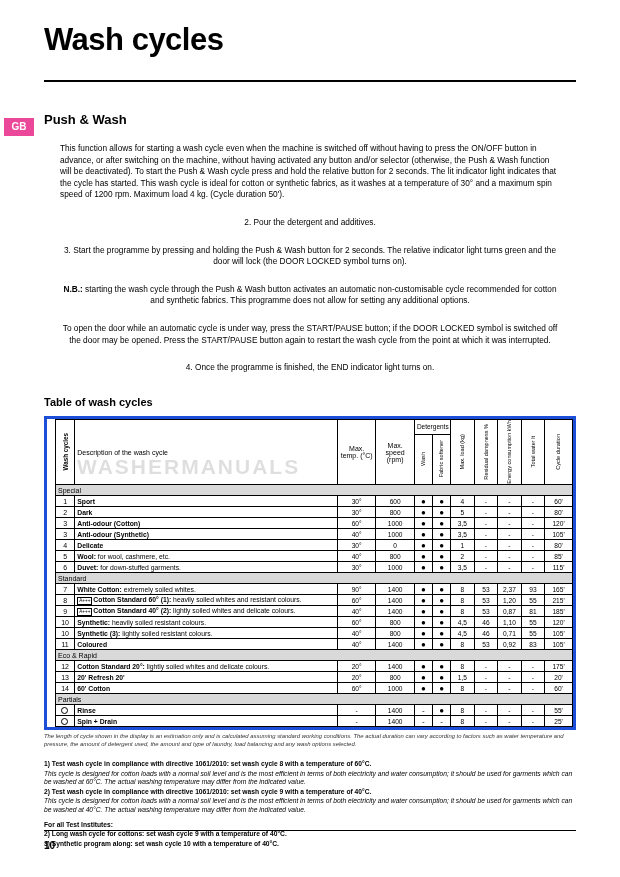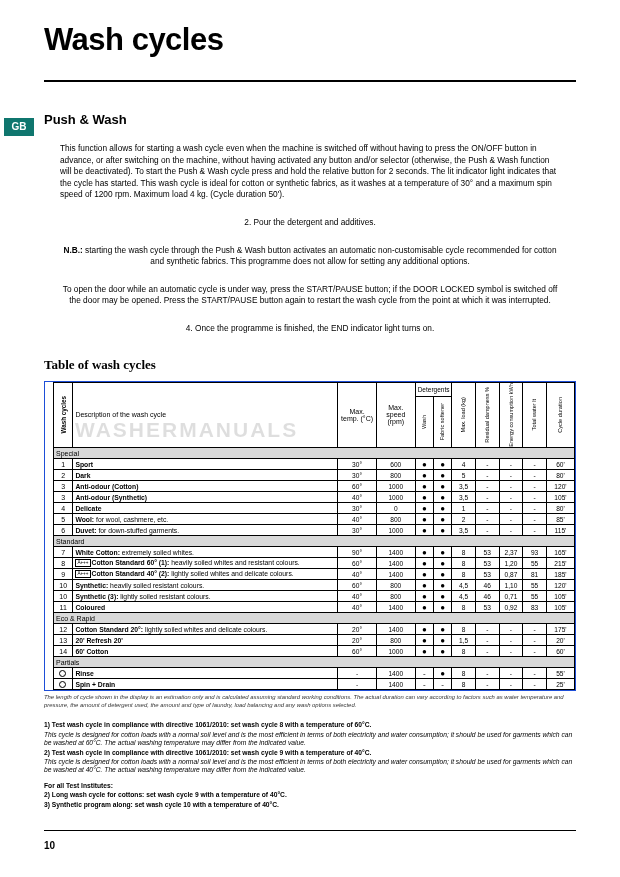--- a/index.html
+++ b/index.html
@@ -34,21 +34,21 @@
     width: 532px;
     height: 2px;
     background: #000;
   }
   .lang-tab {
     position: absolute;
     left: 4px;
     top: 118px;
     width: 30px;
     height: 18px;
-    background: #0f766e;
+    background: #ec4899;
     color: #fff;
     font-size: 10px;
     font-weight: bold;
     text-align: center;
     line-height: 18px;
   }
   .content {
     position: absolute;
     left: 44px;
     top: 112px;
@@ -66,31 +66,30 @@
     text-align: left;
   }
   p.body + p.body { margin-top: 0px; text-align: center; }
   .bold-inline { font-weight: bold; }
   h3.sub {
     font-size: 8.6px;
     font-weight: bold;
     margin: 7px 0 1px 0;
   }
   h2.table-title {
-    font-size: 13px;
+    font-size: 11px;
     font-weight: bold;
     margin: 22px 0 8px 0;
-    font-family: Liberation Serif, serif;
   }
 
   
   .tbl-wrap {
     position: relative;
     width: 532px;
-    border: 1px solid #1d4ed8;
+    border: 3px solid #1d4ed8;
     padding-left: 8px;
   }
   table.cycles {
     width: 100%;
     border-collapse: collapse;
     font-size: 6.6px;
     table-layout: fixed;
   }
   table.cycles td, table.cycles th {
     border: 0.5px solid #000;
@@ -201,20 +200,21 @@
   <div class="title">Wash cycles</div>
   <div class="rule-top"></div>
   <div class="lang-tab">GB</div>
 
   <div class="content">
 
     <h2 class="section">Push &amp; Wash</h2>
     <p class="body">This function allows for starting a wash cycle even when the machine is switched off without having to press the ON/OFF button in advance, or after switching on the machine, without having activated any button and/or selector (otherwise, the Push &amp; Wash function will be deactivated). To start the Push &amp; Wash cycle press and hold the relative button for 2 seconds. The lit indicator light indicates that the cycle has started. This wash cycle is ideal for cotton or synthetic fabrics, as it washes at a temperature of 30° and a maximum spin speed of 1200 rpm. Maximum load 4 kg. (Cycle duration 50').</p>
 
     <p class="body">2. Pour the detergent and additives.</p>
+    <p class="body">3. Start the programme by pressing and holding the Push &amp; Wash button for 2 seconds. The relative indicator light turns green and the door will lock (the DOOR LOCKED symbol turns on).</p>
     <p class="body"><span class="bold-inline">N.B.:</span><span> starting the wash cycle through the Push &amp; Wash button activates an automatic non-customisable cycle recommended for cotton and synthetic fabrics. This programme does not allow for setting any additional options.</span></p>
     <p class="body">To open the door while an automatic cycle is under way, press the START/PAUSE button; if the DOOR LOCKED symbol is switched off the door may be opened. Press the START/PAUSE button again to restart the wash cycle from the point at which it was interrupted.</p>
     <p class="body">4. Once the programme is finished, the END indicator light turns on.</p>
 
     <h2 class="table-title">Table of wash cycles</h2>
 
     <div class="tbl-wrap">
       <div class="watermark">WASHERMANUALS</div>
       <table class="cycles">
         <colgroup>

